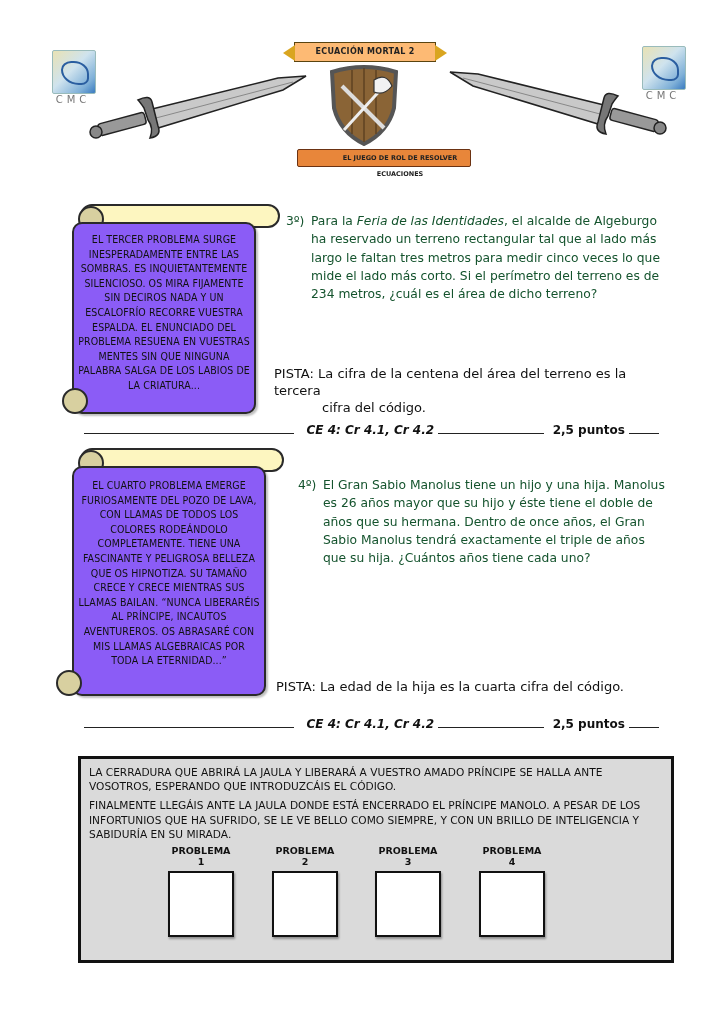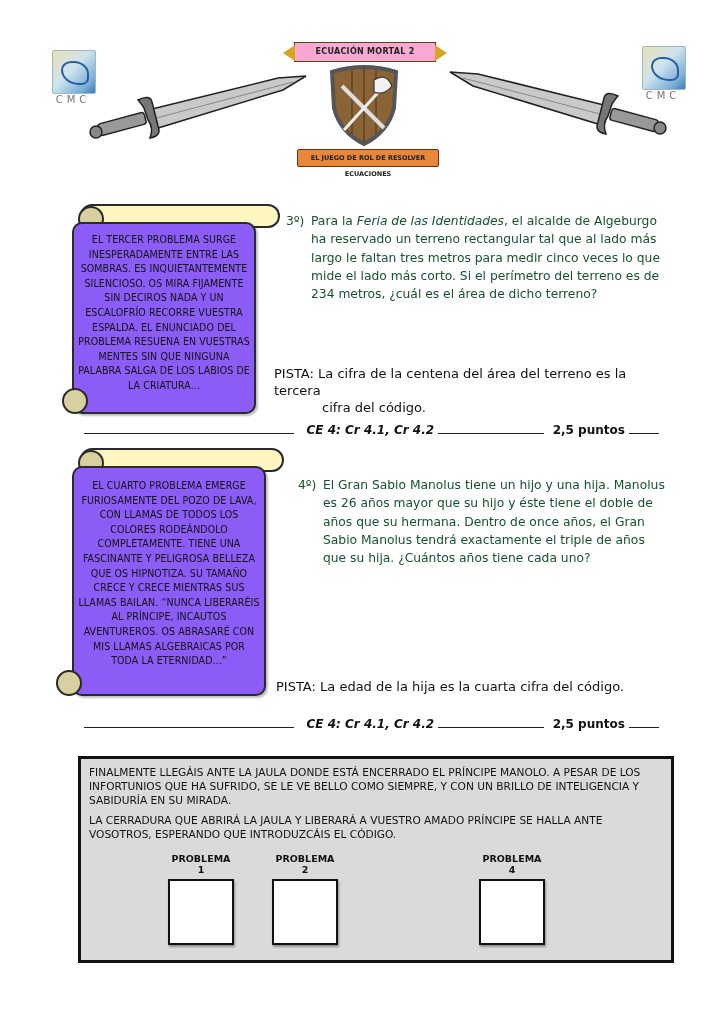--- a/index.html
+++ b/index.html
@@ -11,34 +11,34 @@
 
   
   .logo { width: 42px; height: 56px; }
   .logo .img { width: 42px; height: 42px; background: linear-gradient(135deg,#e9e2b4 0%,#cfe3ee 45%,#7fb0d8 80%,#3a7bc0 100%); border: 1px solid #9bb; border-radius: 2px; position: relative; }
   .logo .img::after { content: ""; position: absolute; left: 8px; top: 10px; width: 24px; height: 20px; border: 2px solid #2a5ea0; border-radius: 40% 60% 30% 70%; }
   .logo .cmc { font-size: 10px; letter-spacing: 4px; color: #777; text-align: center; font-family: "DejaVu Sans", sans-serif; }
 
   .sword { width: 230px; height: 70px; }
 
   .banner-top {
-    left: 294px; top: 42px; width: 140px; height: 18px; background: #f9a8d4; border: 1.5px solid #5a4410;
+    left: 294px; top: 42px; width: 140px; height: 18px; background: #fdba74; border: 1.5px solid #5a4410;
     font-size: 8px; font-weight: bold; text-align: center; line-height: 18px; color: #222; text-transform: uppercase; letter-spacing: 0.3px;
   }
   .banner-top::before, .banner-top::after {
     content: ""; position: absolute; top: 2px; width: 0; height: 0; border-top: 8px solid transparent; border-bottom: 8px solid transparent;
   }
   .banner-top::before { left: -12px; border-right: 12px solid #d9a520; }
   .banner-top::after { right: -12px; border-left: 12px solid #d9a520; }
 
   .shield { left: 328px; top: 62px; width: 72px; height: 84px; }
 
   .banner-bottom {
     left: 297px; top: 149px; width: 140px; height: 16px; background: #e8863a; border: 1.5px solid #6b3212;
-    font-size: 6.5px; font-weight: bold; text-align: center; line-height: 16px; color: #222; text-transform: uppercase; border-radius: 2px;
+    font-size: 6.5px; font-weight: bold; text-align: center; line-height: 16px; color: #222; text-transform: uppercase; border-radius: 2px; padding-left: 32px;
   }
 
   
   .scroll { background: #8b5cf6; border: 2px solid #2a2a2a; border-radius: 10px; box-shadow: 2px 2px 2px rgba(0,0,0,0.25); }
   .scroll-top { background: #fdf6c0; border: 2px solid #2a2a2a; border-radius: 12px; height: 20px; }
   .curl { width: 22px; height: 22px; border-radius: 50%; background: #d8d0a0; border: 2px solid #2a2a2a; }
   .scroll-text {
     font-family: "DejaVu Sans Condensed", "DejaVu Sans", sans-serif; font-size: 10.5px; line-height: 14.6px; text-transform: uppercase;
     text-align: center; color: #111; letter-spacing: 0.1px;
   }
@@ -52,21 +52,21 @@
 
   .ce-line { font-family: "DejaVu Sans", sans-serif; font-size: 12px; font-weight: bold; color: #111; white-space: nowrap; }
   .uline { display: inline-block; border-bottom: 1.2px solid #222; vertical-align: baseline; height: 10px; }
 
   
   .final {
     left: 78px; top: 756px; width: 596px; height: 207px; background: #dadada; border: 3px solid #111; box-sizing: border-box;
   }
   .final-text { font-size: 10.6px; line-height: 14.2px; text-transform: uppercase; color: #111; padding: 6px 10px 0 8px; }
   .final-text p { margin: 0 0 5px 0; }
-  .code-col { position: absolute; top: 94px; width: 68px; text-align: center; }
+  .code-col { position: absolute; top: 86px; width: 68px; text-align: center; }
   .code-label { font-size: 9.5px; font-weight: bold; text-transform: uppercase; margin-bottom: 4px; }
   .code-box { width: 62px; height: 62px; margin: 0 auto; background: #fff; border: 2px solid #111; box-shadow: 1px 2px 2px rgba(0,0,0,0.35); }
 </style>
 </head>
 <body>
 
 <div class="abs logo" style="left:52px; top:50px;">
   <div class="img"></div>
   <div class="cmc">CMC</div>
 </div>
@@ -154,29 +154,33 @@
 <div class="abs ce-line" style="left:84px; top:717px;">
   <span class="uline" style="width:210px;"></span>
   &nbsp;&nbsp;<i>CE 4: Cr 4.1, Cr 4.2</i>
   <span class="uline" style="width:106px;"></span>
   &nbsp;<span>2,5 puntos</span>
   <span class="uline" style="width:30px;"></span>
 </div>
 
 <div class="abs final">
   <div class="final-text">
+    <p>La cerradura que abrirá la jaula y liberará a vuestro amado príncipe se halla ante vosotros, esperando que introduzcáis el código.</p>
     <p>Finalmente llegáis ante la jaula donde está encerrado el Príncipe Manolo. A pesar de los infortunios que ha sufrido, se le ve bello como siempre, y con un brillo de inteligencia y sabiduría en su mirada.</p>
-    <p>La cerradura que abrirá la jaula y liberará a vuestro amado príncipe se halla ante vosotros, esperando que introduzcáis el código.</p>
   </div>
 
   <div class="code-col" style="left:86px;">
     <div class="code-label">Problema 1</div>
     <div class="code-box"></div>
   </div>
   <div class="code-col" style="left:190px;">
     <div class="code-label">Problema 2</div>
     <div class="code-box"></div>
   </div>
+  <div class="code-col" style="left:293px;">
+    <div class="code-label">Problema 3</div>
+    <div class="code-box"></div>
+  </div>
   <div class="code-col" style="left:397px;">
     <div class="code-label">Problema 4</div>
     <div class="code-box"></div>
   </div>
 </div>
 
 </body></html>

